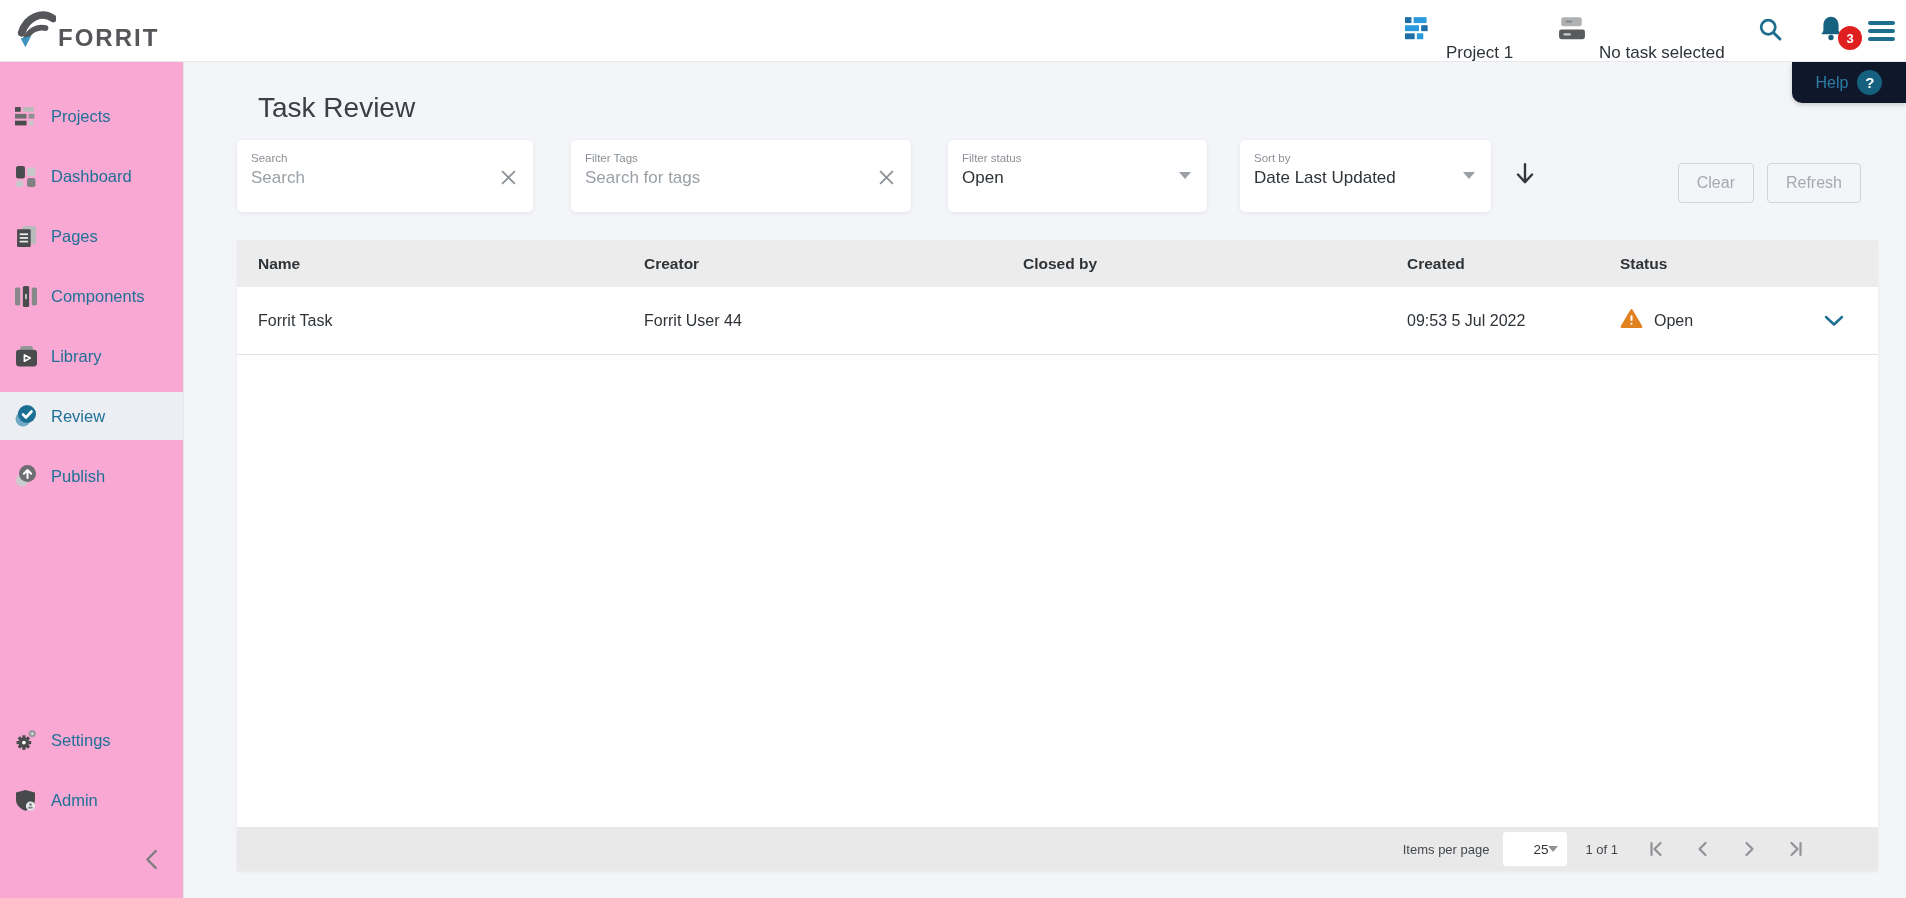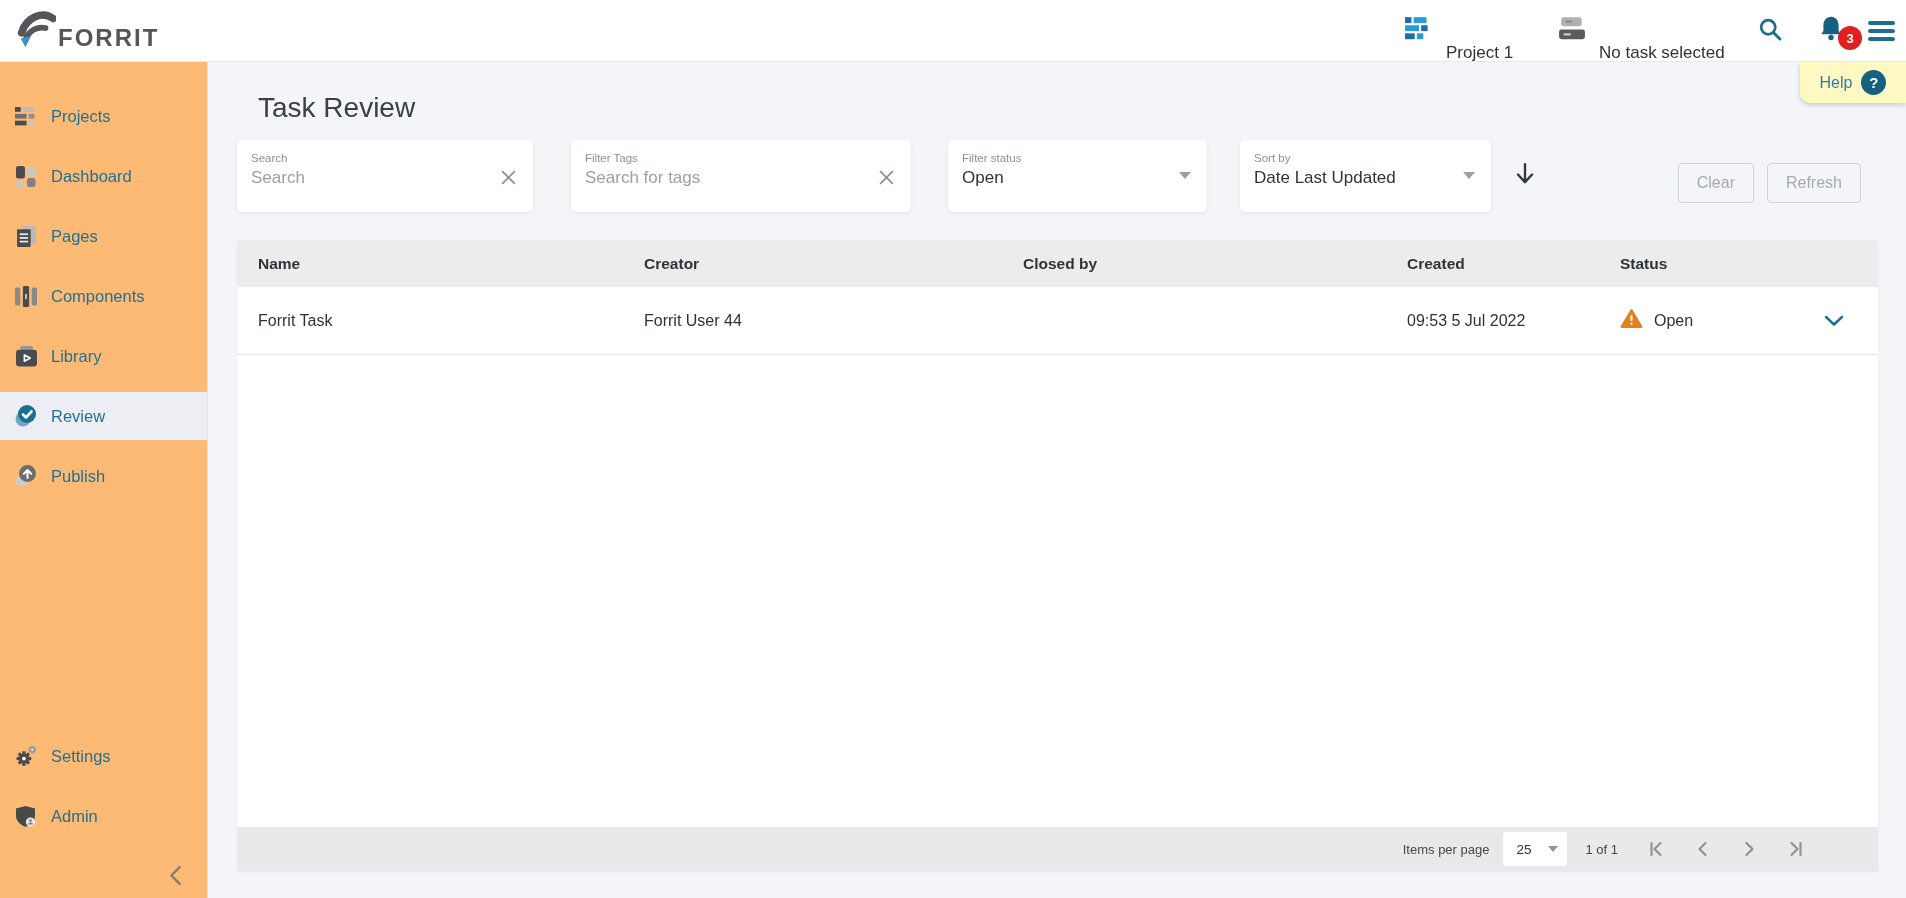--- a/index.html
+++ b/index.html
@@ -19,37 +19,37 @@
   .search-btn { left:1758px; }
   .bell-btn { left:1818px; }
   .burger-btn { left:1868px; }
   .burger { display:flex; flex-direction:column; gap:4.5px; }
   .burger span { display:block; width:27px; height:3.6px; border-radius:2px; background:#1e6e8e; }
   .badge { position:absolute; left:20px; top:26px; min-width:24px; height:24px; border-radius:50%;
     background:#e02020; color:#fff; font-size:13px; font-weight:bold; display:flex;
     align-items:center; justify-content:center; z-index:12; }
 
   
-  .help-card { position:absolute; right:0; top:62px; width:106px; height:41px; background:#fef9c3;
+  .help-card { position:absolute; right:0; top:62px; width:114px; height:41px; background:#0f172a;
     border-radius:0 0 0 10px; box-shadow:0 2px 5px rgba(0,0,0,.18); display:flex; align-items:center;
     justify-content:center; gap:9px; z-index:5; cursor:pointer; }
   .help-label { font-size:16px; color:#2e7ca6; }
   .help-q { width:25px; height:25px; border-radius:50%; background:#15617f; color:#fff;
     font-size:15px; font-weight:bold; display:flex; align-items:center; justify-content:center; }
 
   
-  .sidebar { position:absolute; left:0; top:62px; width:208px; bottom:0; background:#fdba74;
+  .sidebar { position:absolute; left:0; top:62px; width:184px; bottom:0; background:#f9a8d4;
     border-right:1px solid #e4e5e9; z-index:4; }
   .nav { padding-top:30px; }
   .nav-item { height:48px; margin-bottom:12px; display:flex; align-items:center; padding-left:14px;
     gap:13px; cursor:pointer; }
   .nav-item.selected { background:#eceef4; }
   .nav-label { font-size:16.5px; color:#1f7096; }
   .nav-ico { width:24px; display:flex; justify-content:center; }
-  .sidebar-bottom { position:absolute; left:0; bottom:0; width:100%; }
+  .sidebar-bottom { position:absolute; left:0; bottom:16px; width:100%; }
   .collapse-row { height:46px; display:flex; align-items:center; justify-content:flex-end;
     padding-right:24px; }
   .collapse-btn { cursor:pointer; display:flex; }
 
   
   .main { position:absolute; left:209px; top:62px; right:0; bottom:0; background:#f4f5f9; }
   .page-title { position:absolute; left:49px; top:30px; font-size:28px; font-weight:500; color:#3a4046; }
 
   .filters { position:absolute; left:28px; right:28px; top:78px; height:72px; display:flex; align-items:flex-start; }
   .fcard { position:relative; background:#fff; border-radius:5px; height:72px; padding:12px 14px 0 14px;
@@ -82,21 +82,21 @@
   .thead { height:47px; background:#ececec; font-weight:bold; font-size:15.5px; color:#2e3338; }
   .trow { height:68px; border-bottom:1px solid #e3e3e3; font-size:16px; color:#2e3338; }
   .cell-status { display:flex; align-items:center; gap:11px; }
   .row-expand { display:flex; justify-content:center; cursor:pointer; }
   .tbody-space { flex:1; background:#fff; }
 
   
   .tfoot { height:44px; background:#e9e9e9; display:flex; align-items:center; justify-content:flex-end;
     padding-right:60px; font-size:13px; color:#43484d; }
   .ipp-select { width:64px; height:34px; background:#fff; border-radius:3px; margin-left:14px;
-    display:flex; align-items:center; padding-left:13px; position:relative; cursor:pointer;
+    display:flex; align-items:center; padding-left:30px; position:relative; cursor:pointer;
     font-size:13.5px; color:#2e3338; }
   .ipp-select .dd-tri2 { position:absolute; right:9px; top:14px; width:0; height:0;
     border-left:5px solid transparent; border-right:5px solid transparent; border-top:6px solid #8f9398; }
   .range { margin-left:18px; margin-right:16px; }
   .pg-btn { width:46px; height:40px; display:flex; align-items:center; justify-content:center; cursor:pointer; }
 </style>
 </head>
 <body>
 
 <div class="header">

